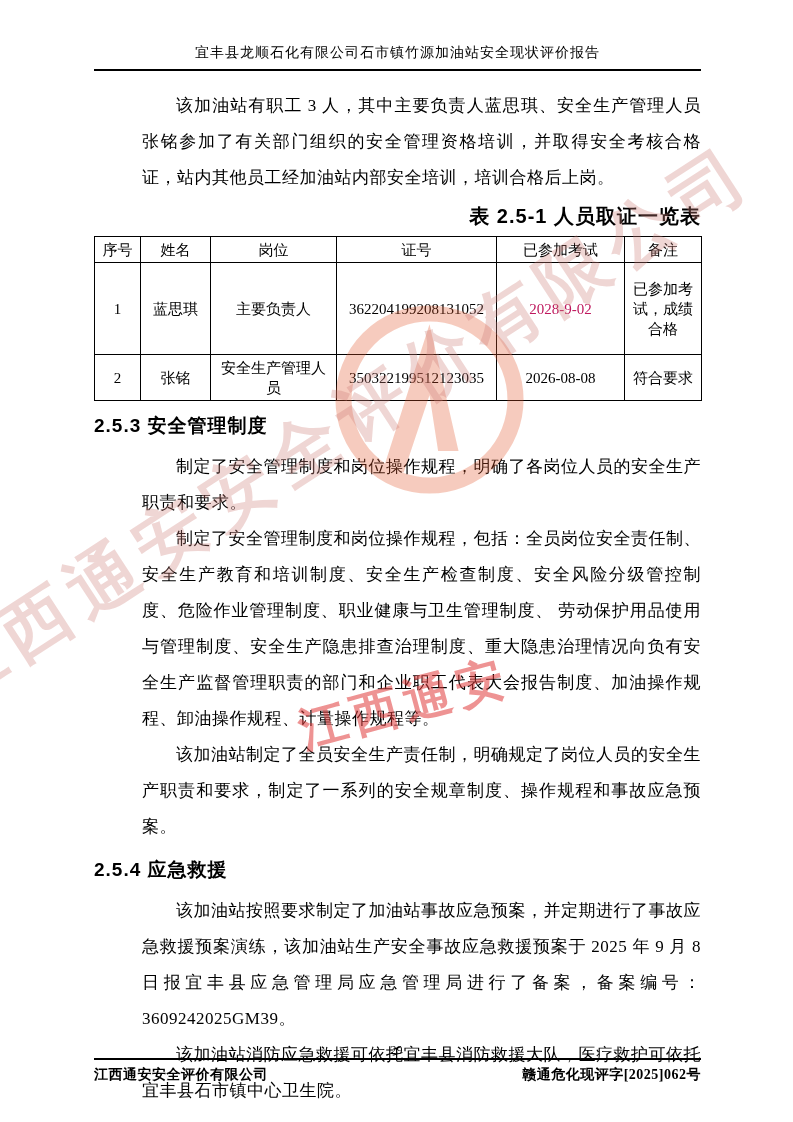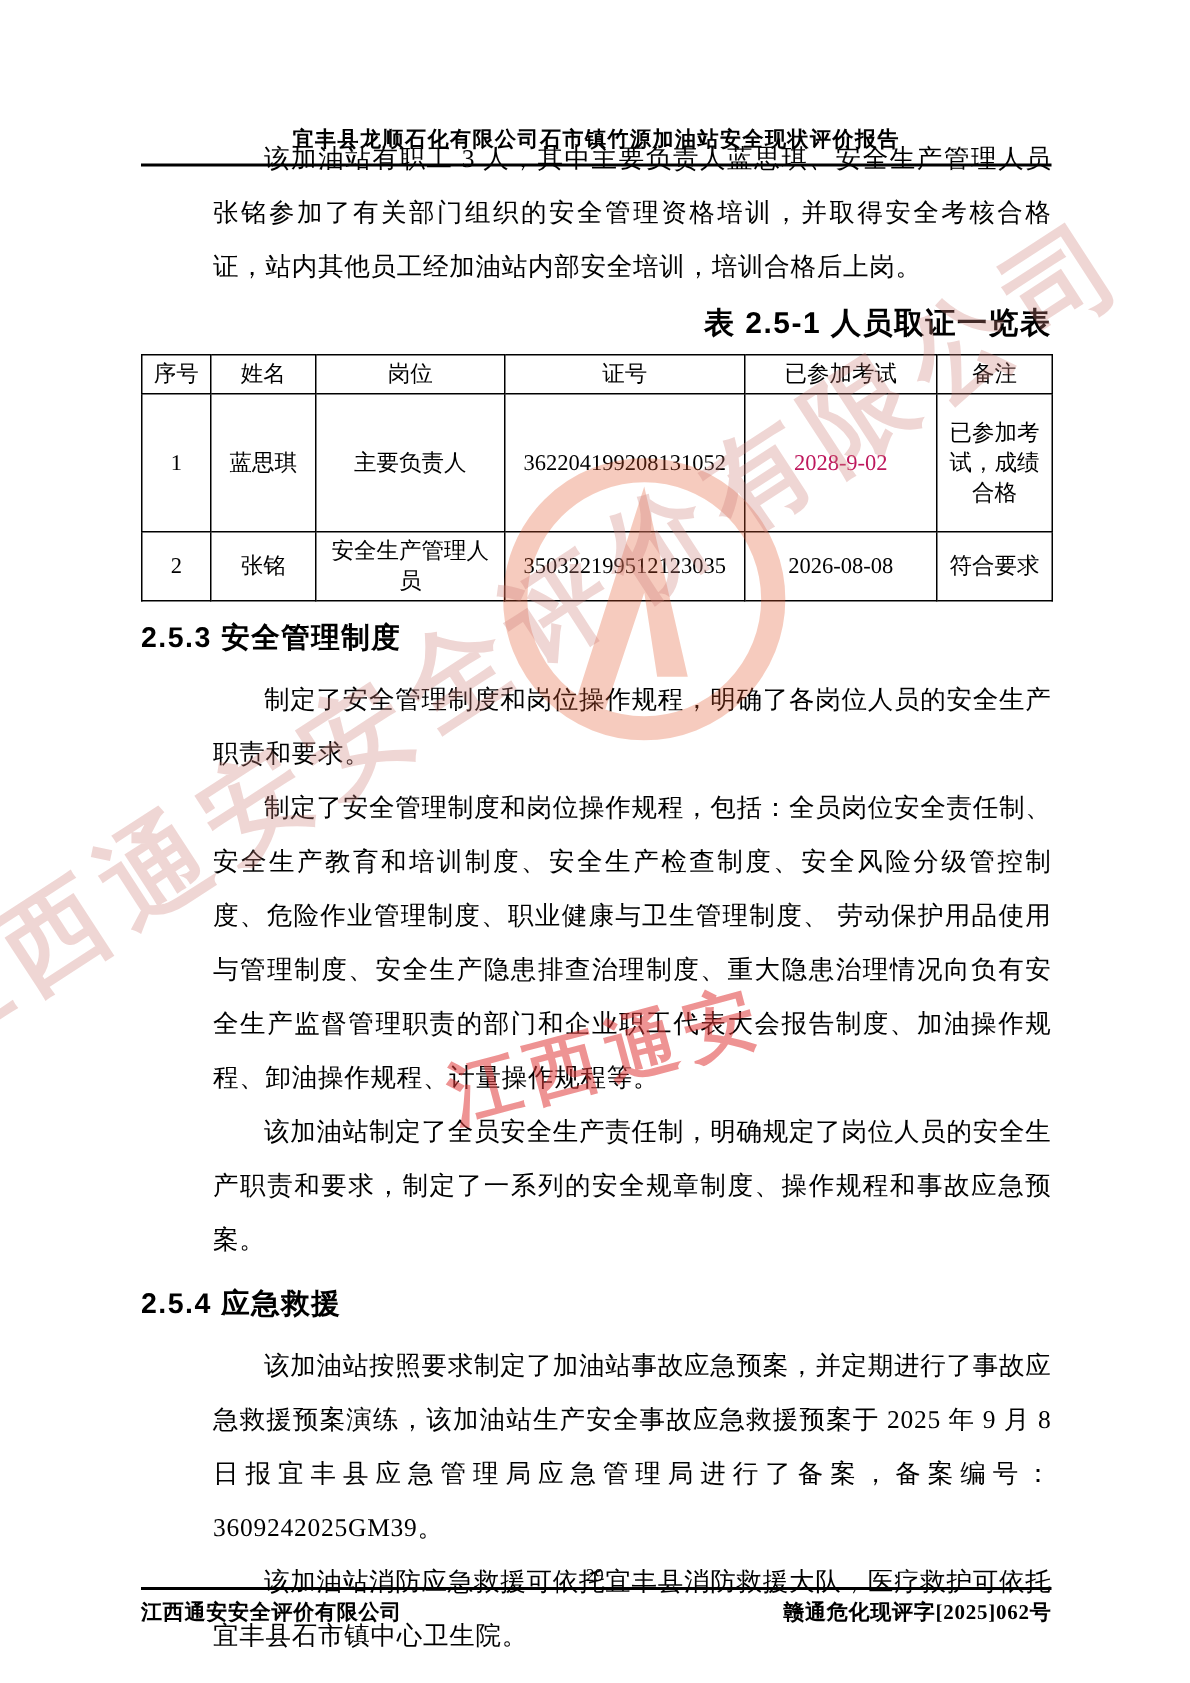--- a/index.html
+++ b/index.html
@@ -5,24 +5,23 @@
   * { margin:0; padding:0; box-sizing:border-box; }
   html,body { background:#ffffff; }
   .page {
     position:relative; width:793px; height:1122px; margin:0 auto;
     background:#ffffff; overflow:hidden; color:#000;
     font-family:"Liberation Serif", serif;
   }
   
   .doc-header {
     position:absolute; top:44px; left:94px; width:607px;
-    text-align:center; font-size:14px; font-weight:bold;
+    text-align:center; font-size:14px; font-weight:normal;
     padding-bottom:7px; border-bottom:2px solid #000;
     letter-spacing:1px;
-    margin-top:40px;
   }
   
   .content { position:absolute; top:88px; left:94px; width:607px; z-index:1; }
   p.body {
     font-size:17px; line-height:36px; text-align:justify;
     text-justify:inter-ideograph; letter-spacing:0.5px;
   }
   p.indent { text-indent:2em;margin-left:48px; }
   .table-caption {
     text-align:right; font-weight:bold; font-size:20px;

